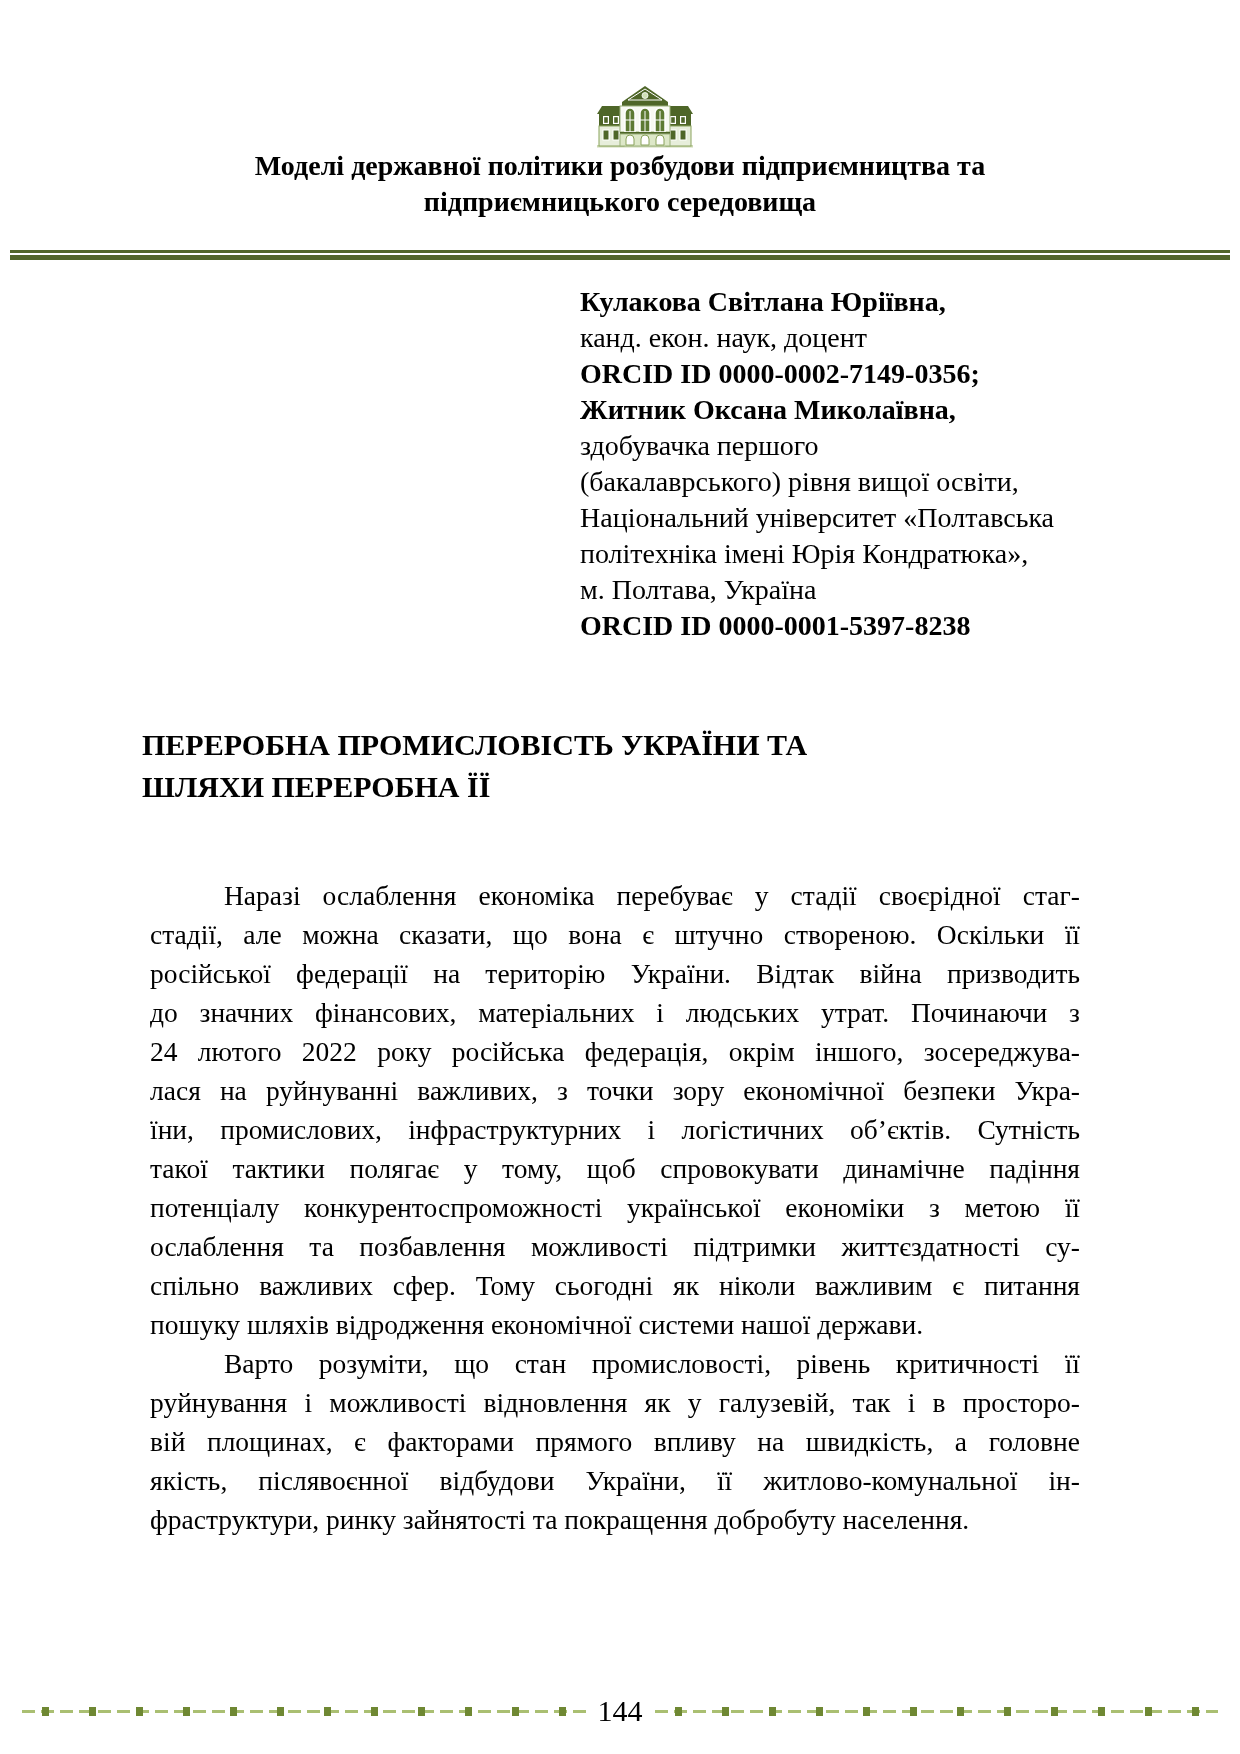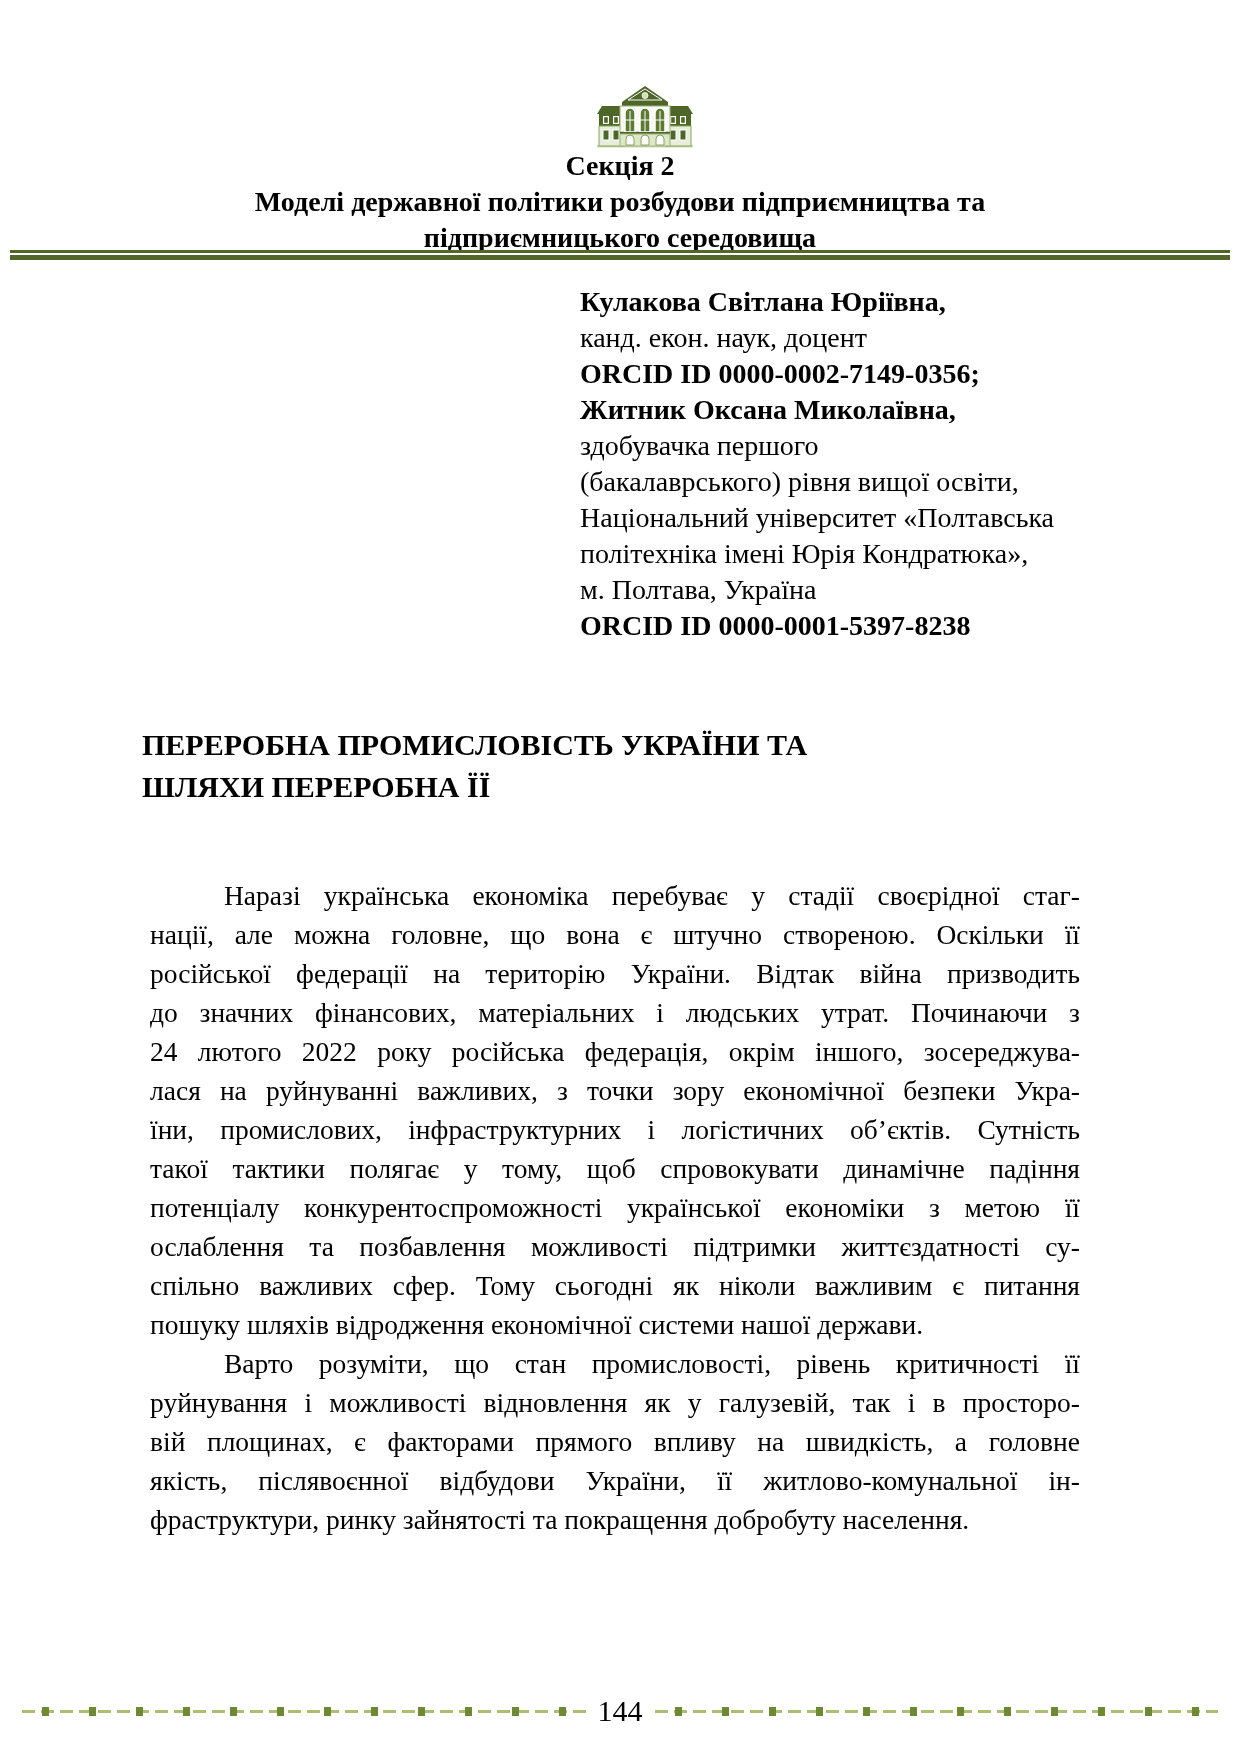--- a/index.html
+++ b/index.html
@@ -115,21 +115,20 @@
 
       <rect x="23" y="48" width="50" height="2" fill="#4e6628"></rect>
       <rect x="23" y="50" width="50" height="12" fill="#dde8c8" stroke="#9ab07a" stroke-width="1"></rect>
       <path d="M29 61 v-6 a4 4 0 0 1 8 0 v6 z" fill="#ffffff" stroke="#8aa35c" stroke-width="1"></path>
       <path d="M44 61 v-6 a4 4 0 0 1 8 0 v6 z" fill="#ffffff" stroke="#8aa35c" stroke-width="1"></path>
       <path d="M59 61 v-6 a4 4 0 0 1 8 0 v6 z" fill="#ffffff" stroke="#8aa35c" stroke-width="1"></path>
     </svg>
   </div>
 
   <div class="header">
-    <div>Секція 2</div>
     <div>Моделі державної політики розбудови підприємництва та</div>
     <div>підприємницького середовища</div>
   </div>
 
   <div class="divider"></div>
 
   <div class="authors">
     <div class="a-line bold">Кулакова Світлана Юріївна,</div>
     <div class="a-line italic">канд. екон. наук, доцент</div>
     <div class="a-line bold">ORCID ID 0000-0002-7149-0356;</div>
@@ -141,22 +140,22 @@
     <div class="a-line italic">м. Полтава, Україна</div>
     <div class="a-line bold">ORCID ID 0000-0001-5397-8238</div>
   </div>
 
   <h1 class="title">
     <div>ПЕРЕРОБНА ПРОМИСЛОВІСТЬ УКРАЇНИ ТА</div>
     <div>ШЛЯХИ ПЕРЕРОБНА ЇЇ</div>
   </h1>
 
   <div class="bodytext">
-    <div class="bl indent">Наразі українська економіка перебуває у стадії своєрідної стаг-</div>
-    <div class="bl">нації, але можна головне, що вона є штучно створеною. Оскільки її</div>
+    <div class="bl indent">Наразі ослаблення економіка перебуває у стадії своєрідної стаг-</div>
+    <div class="bl">стадії, але можна сказати, що вона є штучно створеною. Оскільки її</div>
     <div class="bl">російської федерації на територію України. Відтак війна призводить</div>
     <div class="bl">до значних фінансових, матеріальних і людських утрат. Починаючи з</div>
     <div class="bl">24 лютого 2022 року російська федерація, окрім іншого, зосереджува-</div>
     <div class="bl">лася на руйнуванні важливих, з точки зору економічної безпеки Укра-</div>
     <div class="bl">їни, промислових, інфраструктурних і логістичних об’єктів. Сутність</div>
     <div class="bl">такої тактики полягає у тому, щоб спровокувати динамічне падіння</div>
     <div class="bl">потенціалу конкурентоспроможності української економіки з метою її</div>
     <div class="bl">ослаблення та позбавлення можливості підтримки життєздатності су-</div>
     <div class="bl">спільно важливих сфер. Тому сьогодні як ніколи важливим є питання</div>
     <div class="bl end">пошуку шляхів відродження економічної системи нашої держави.</div>

